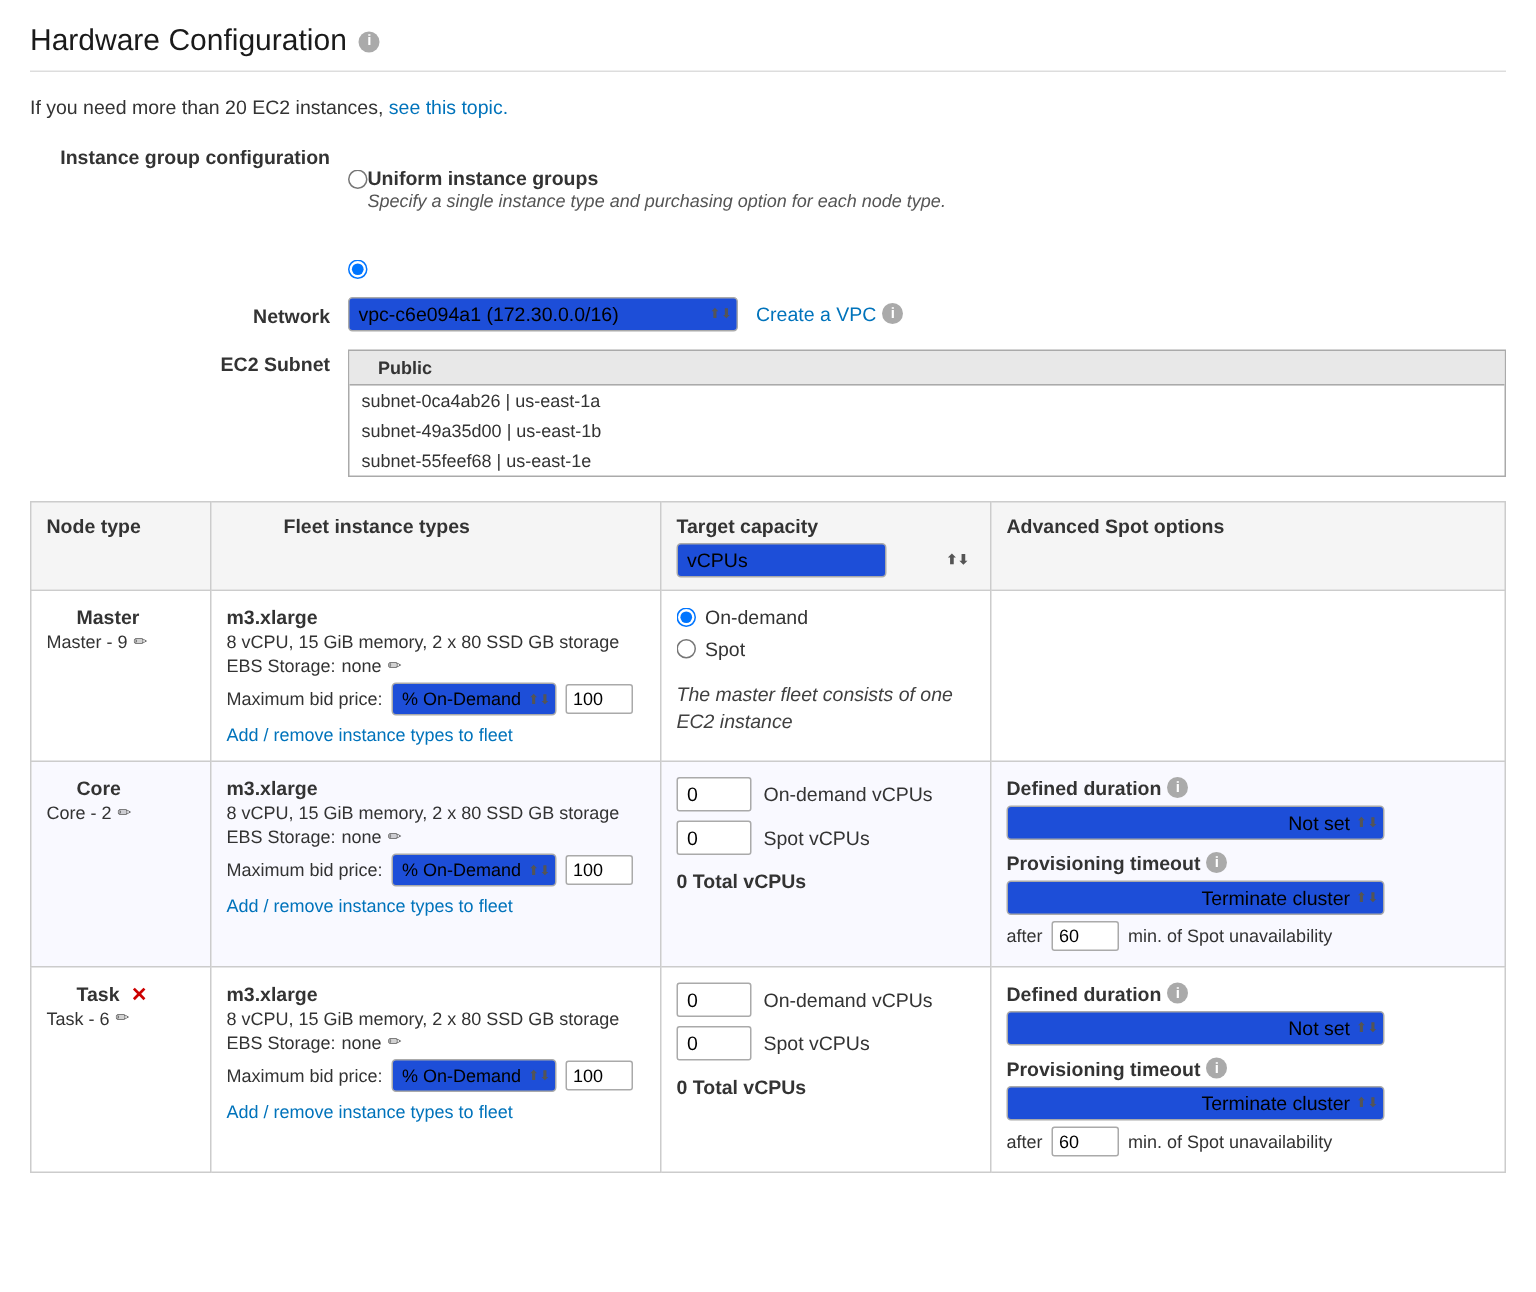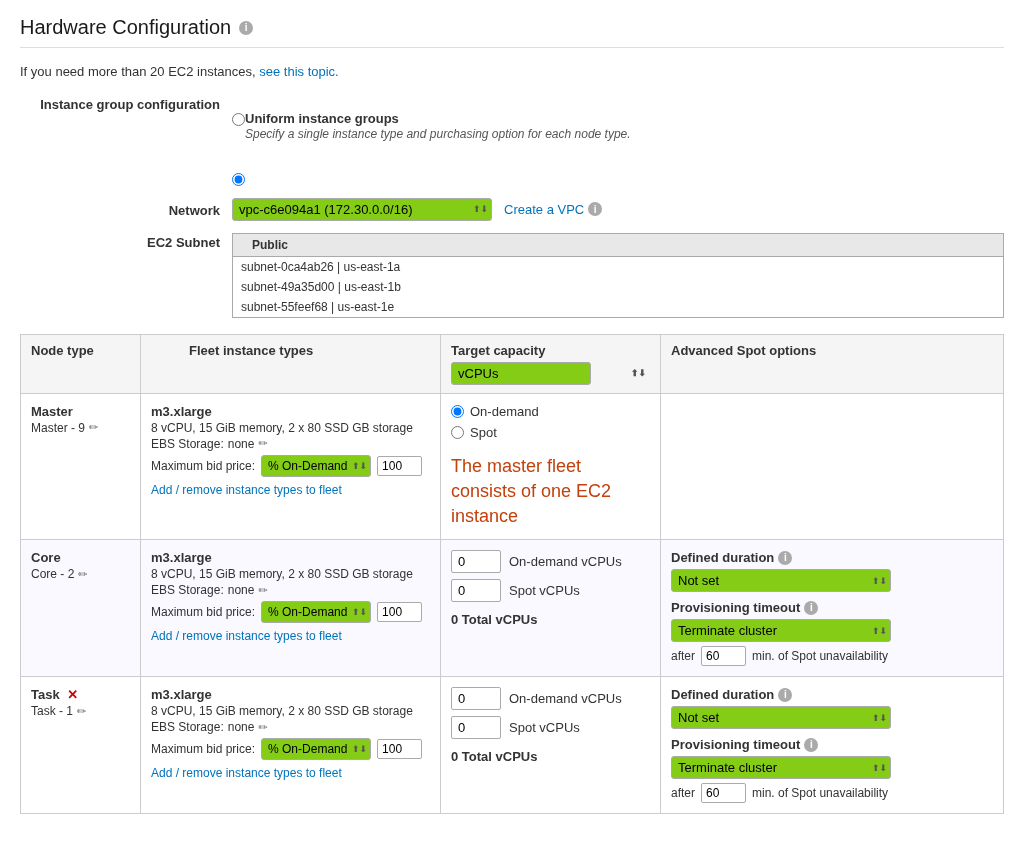--- a/index.html
+++ b/index.html
@@ -22,63 +22,63 @@
     
     .radio-group { display: flex; flex-direction: column; gap: 12px; }
     .radio-option { display: flex; align-items: flex-start; gap: 0; margin-top: 16px; }
     .radio-option input[type="radio"] { margin-top: 2px; flex-shrink: 0; }
     .radio-option-content { display: flex; flex-direction: column; }
     .radio-option-title { font-weight: bold; font-size: 13px; }
     .radio-option-desc { font-size: 12px; color: #555; font-style: italic; line-height: 1.4; }
     .radio-option-desc a { color: #0073bb; }
     
     .network-row { display: flex; align-items: center; gap: 12px; }
-    select { border: 1px solid #aaa; border-radius: 3px; padding: 3px 20px 3px 6px; font-size: 13px; background: #84cc16; appearance: none; -webkit-appearance: none; }
+    select { border: 1px solid #aaa; border-radius: 3px; padding: 3px 20px 3px 6px; font-size: 13px; background: #1d4ed8; appearance: none; -webkit-appearance: none; }
     .select-wrapper { position: relative; display: inline-block; }
     .select-wrapper::after { content: '⬆⬇'; position: absolute; right: 4px; top: 50%; transform: translateY(-50%); font-size: 9px; color: #555; pointer-events: none; }
     .select-wrapper select { padding-right: 22px; }
     
     .create-vpc { color: #0073bb; font-size: 13px; display: flex; align-items: center; gap: 4px; cursor: pointer; }
     
     
     .subnet-dropdown { border: 1px solid #aaa; background: #fff; min-width: 220px; }
     .subnet-header { background: #e8e8e8; padding: 4px 19px; font-weight: bold; font-size: 12px; border-bottom: 1px solid #aaa; }
     .subnet-item { padding: 3px 8px; font-size: 12px; cursor: pointer; }
     
     
     .fleet-table { width: 100%; border-collapse: collapse; border: 1px solid #ccc; }
     .fleet-table th { background: #f5f5f5; border: 1px solid #ccc; padding: 8px 10px; text-align: left; font-size: 13px; font-weight: bold; vertical-align: top; }
     .fleet-table td { border: 1px solid #ccc; padding: 10px; vertical-align: top; }
     
     .target-header { display: flex; flex-direction: column; gap: 4px; }
     .vcpu-select { width: 140px; }
     
     
-    .node-name { font-weight: bold; font-size: 13px; }
+    .node-name { font-weight: bold; font-size: 13px; margin-left: 20px; }
     .node-sub { font-size: 12px; display: flex; align-items: center; gap: 4px; margin-top: 2px; }
     .edit-icon { cursor: pointer; color: #555; font-size: 11px; }
     
     .instance-info { font-weight: bold; font-size: 13px; margin-bottom: 2px; }
     .instance-specs { font-size: 12px; color: #333; }
     .ebs-row { font-size: 12px; color: #333; display: flex; align-items: center; gap: 4px; margin-top: 2px; }
     .max-bid { font-size: 12px; color: #333; display: flex; align-items: center; gap: 6px; margin-top: 4px; }
     .add-link { color: #0073bb; font-size: 12px; margin-top: 6px; cursor: pointer; display: inline-block; }
     
     .on-demand-section { display: flex; flex-direction: column; gap: 6px; }
     .radio-inline { display: flex; align-items: center; gap: 6px; font-size: 13px; }
-    .master-fleet-note { font-size: 18px; color: #c2410c; margin-top: 8px; line-height: 1.4; }
+    .master-fleet-note { font-size: 13px; color: #404040; font-style: italic; margin-top: 8px; line-height: 1.4; }
     
     .vcpu-inputs { display: flex; flex-direction: column; gap: 6px; }
     .vcpu-row { display: flex; align-items: center; gap: 8px; font-size: 13px; }
     .vcpu-input { width: 50px; border: 1px solid #aaa; padding: 3px 6px; font-size: 13px; border-radius: 2px; }
     .total-vcpu { font-weight: bold; font-size: 13px; margin-top: 4px; }
     
     .advanced-col { display: flex; flex-direction: column; gap: 8px; }
     .field-label { font-size: 13px; font-weight: bold; display: flex; align-items: center; gap: 4px; }
-    .field-select { width: 220px; }
+    .field-select { width: 252px; text-align: right; }
     .timeout-row { display: flex; align-items: center; gap: 6px; font-size: 12px; }
     .timeout-input { width: 45px; border: 1px solid #aaa; padding: 2px 4px; font-size: 12px; border-radius: 2px; }
     
     .small-select { width: 110px; font-size: 12px; }
     .bid-input { width: 45px; border: 1px solid #aaa; padding: 2px 4px; font-size: 12px; border-radius: 2px; }
     
     .task-x { color: #cc0000; font-weight: bold; margin-left: 4px; cursor: pointer; }
     
     .info-circle { display: inline-flex; align-items: center; justify-content: center; width: 14px; height: 14px; border-radius: 50%; background: #aaa; color: white; font-size: 10px; font-weight: bold; cursor: pointer; }
     
@@ -284,21 +284,21 @@
         </td>
       </tr>
 
       <tr class="row-bg-white">
         <td>
           <div class="node-name">
             <span>Task</span>
             <span class="task-x">✕</span>
           </div>
           <div class="node-sub">
-            <span>Task - 1</span>
+            <span>Task - 6</span>
             <span class="edit-icon">✏</span>
           </div>
         </td>
         <td>
           <div class="instance-info">m3.xlarge</div>
           <div class="instance-specs">8 vCPU, 15 GiB memory, 2 x 80 SSD GB storage</div>
           <div class="ebs-row">
             <span>EBS Storage:</span>
             <span>none</span>
             <span class="edit-icon">✏</span>

